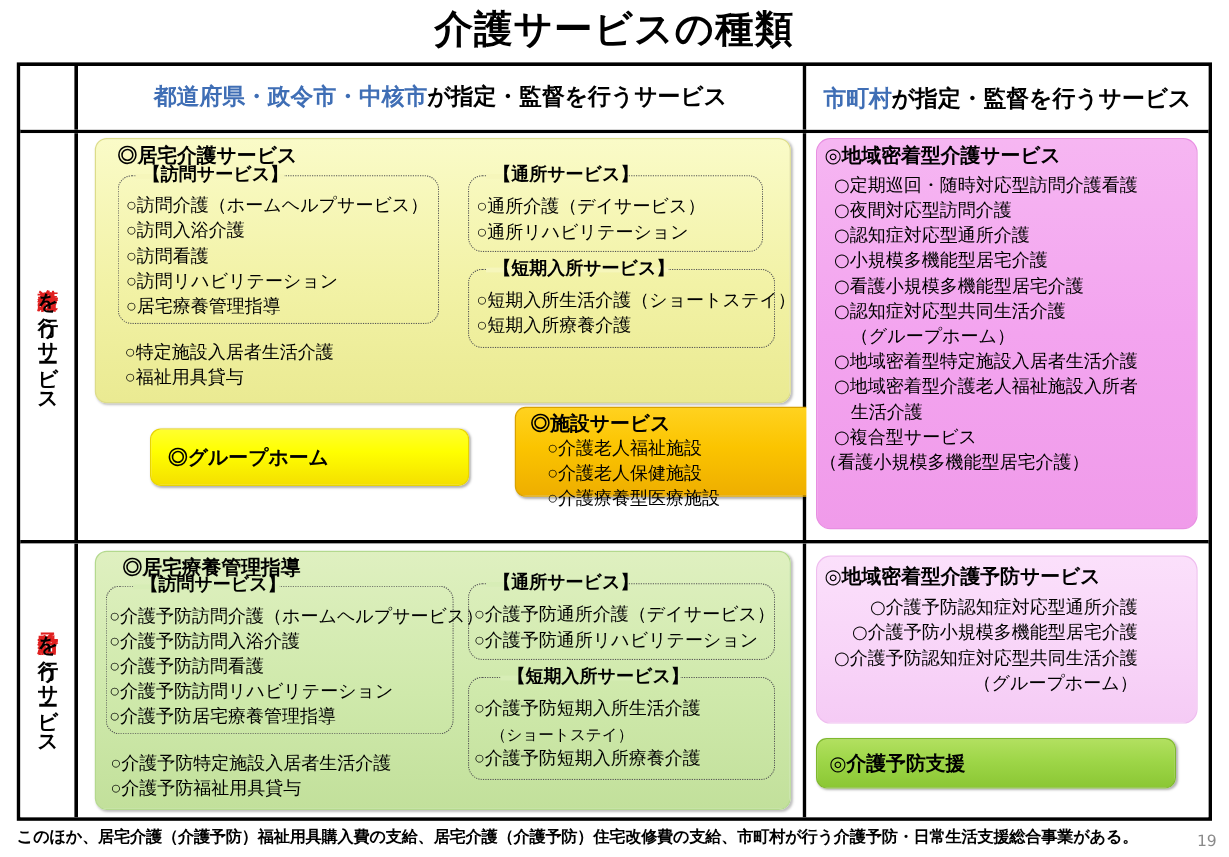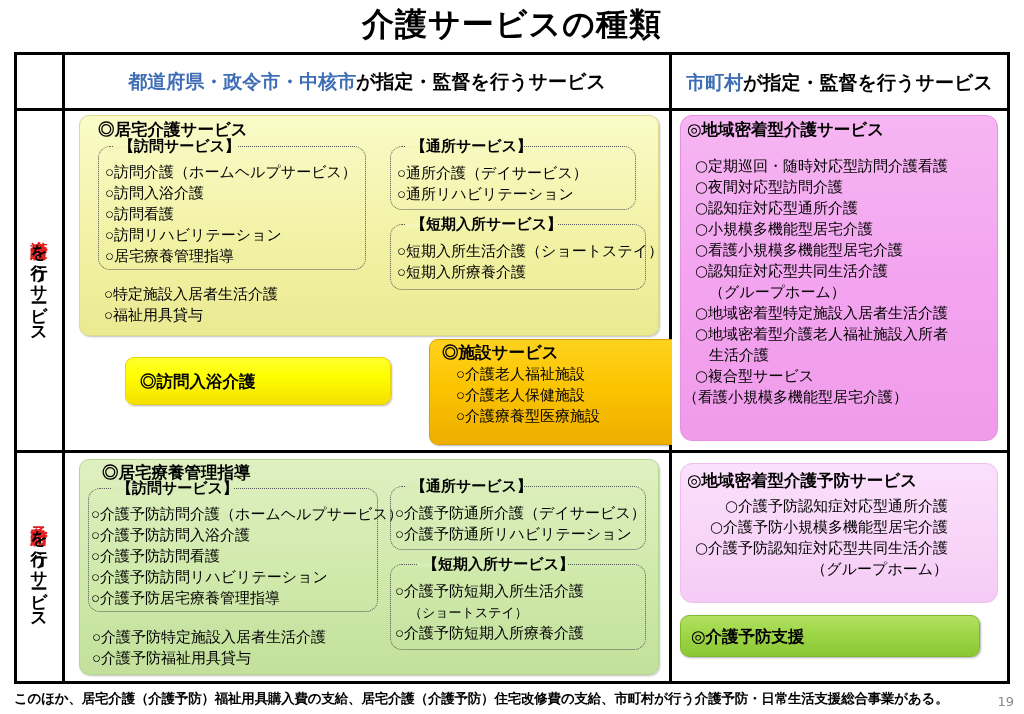--- a/index.html
+++ b/index.html
@@ -241,37 +241,37 @@
             </div>
           </div>
 
           <div style="position:absolute;left:24px;top:168px;">
             <div class="li">○特定施設入居者生活介護</div>
             <div class="li">○福祉用具貸与</div>
           </div>
         </div>
 
         <div class="panel panel-brightyellow" style="left:60px;top:246px;width:266px;height:48px;">
-          <div class="hd" style="position:absolute;left:14px;top:13px;">◎訪問入浴介護</div>
-        </div>
-
-        <div class="panel panel-gold" style="left:364px;top:228px;width:280px;height:106px;">
+          <div class="hd" style="position:absolute;left:14px;top:13px;">◎グループホーム</div>
+        </div>
+
+        <div class="panel panel-gold" style="left:364px;top:228px;width:280px;height:75px;">
           <div class="hd" style="position:absolute;left:12px;top:2px;">◎施設サービス</div>
           <div style="position:absolute;left:26px;top:24px;">
             <div class="li">○介護老人福祉施設</div>
             <div class="li">○介護老人保健施設</div>
             <div class="li">○介護療養型医療施設</div>
           </div>
         </div>
       </div>
 
       <div class="cell-right">
         <div class="panel panel-pink" style="left:8px;top:4px;width:318px;height:326px;padding-left:48px;">
           <div class="hd" style="position:absolute;left:6px;top:3px;">◎地域密着型介護サービス</div>
-          <div style="position:absolute;left:14px;top:28px;margin-top:12px;">
+          <div style="position:absolute;left:14px;top:28px;">
             <div class="li">○定期巡回・随時対応型訪問介護看護</div>
             <div class="li">○夜間対応型訪問介護</div>
             <div class="li">○認知症対応型通所介護</div>
             <div class="li">○小規模多機能型居宅介護</div>
             <div class="li">○看護小規模多機能型居宅介護</div>
             <div class="li">○認知症対応型共同生活介護</div>
             <div class="li indent1">（グループホーム）</div>
             <div class="li">○地域密着型特定施設入居者生活介護</div>
             <div class="li">○地域密着型介護老人福祉施設入所者</div>
             <div class="li indent1">生活介護</div>

